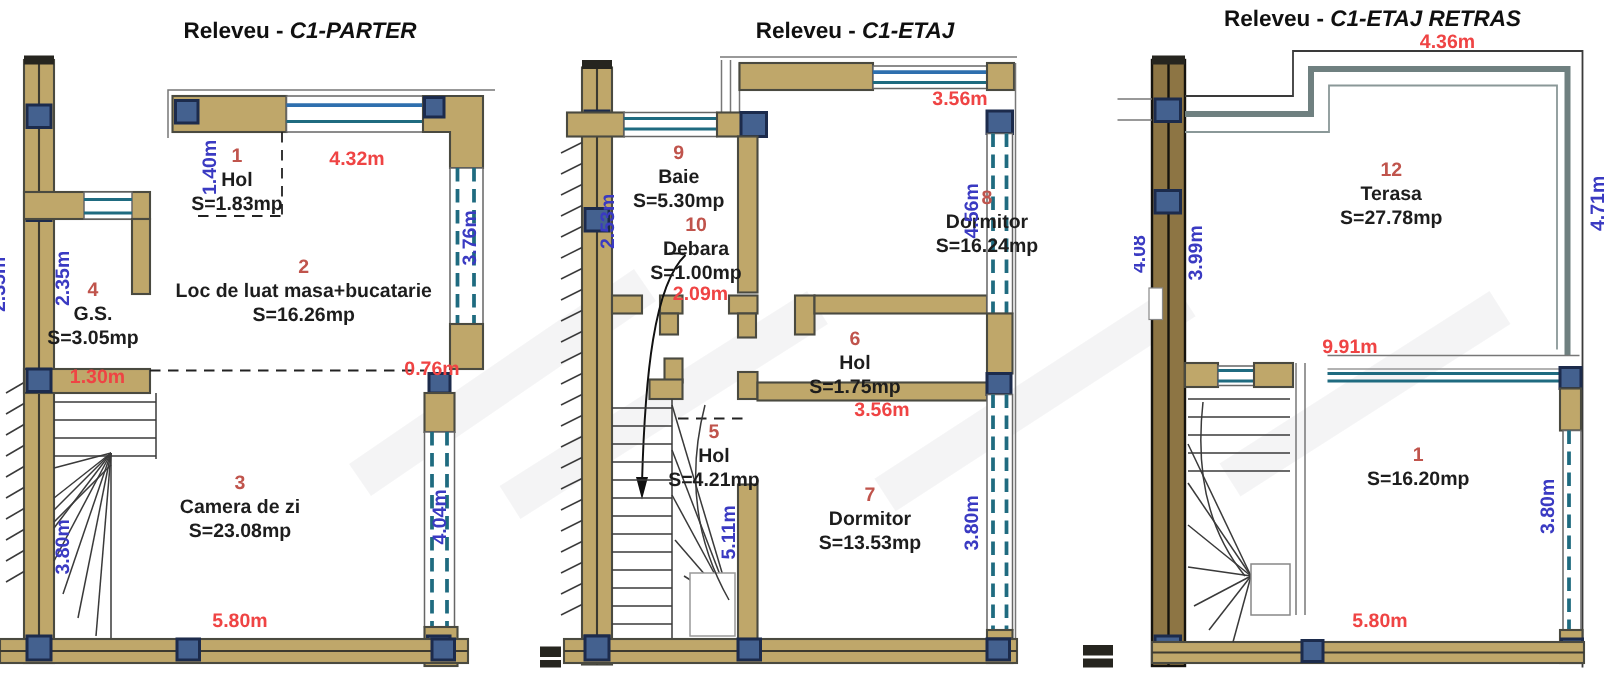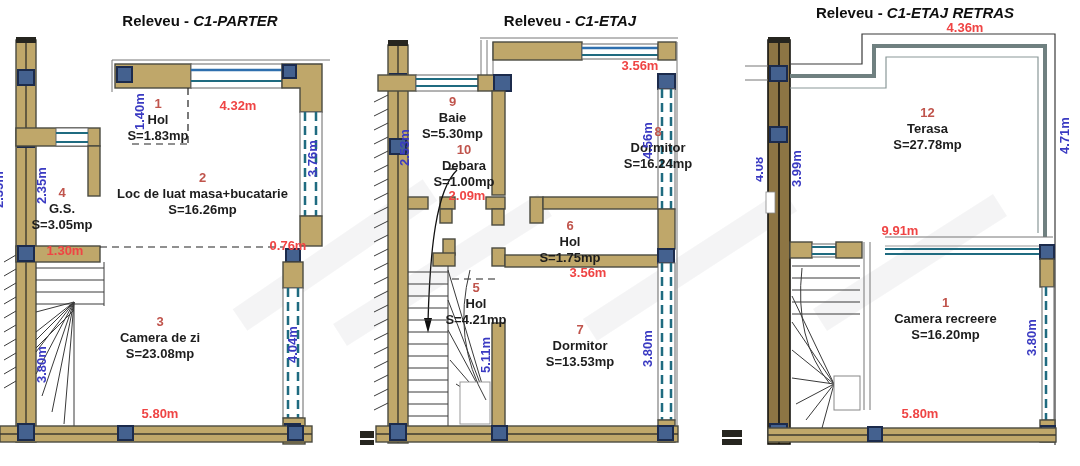--- a/index.html
+++ b/index.html
@@ -375,21 +375,20 @@
     <div>S=13.53mp</div>
   </div>
 
   <div class="room" style="left:875px; top:105px; width:105px;">
     <div class="num">12</div>
     <div>Terasa</div>
     <div>S=27.78mp</div>
   </div>
   <div class="room" style="left:868px; top:295px; width:155px;">
     <div class="num">1</div>
-    <div>Camera recreere</div>
     <div>S=16.20mp</div>
   </div>
 
   <div class="dim" style="left:208px; top:82px;margin-top:16px;">4.32m</div>
   <div class="dimv" style="left:132px; top:82px;">1.40m</div>
   <div class="dimv" style="left:305px; top:129px;">3.76m</div>
   <div class="dimv" style="left:34px;  top:156px;">2.35m</div>
   <div class="dim" style="left:35px;  top:243px;">1.30m</div>
   <div class="dim" style="left:258px; top:238px;">0.76m</div>
   <div class="dimv" style="left:34px;  top:335px;">3.80m</div>

